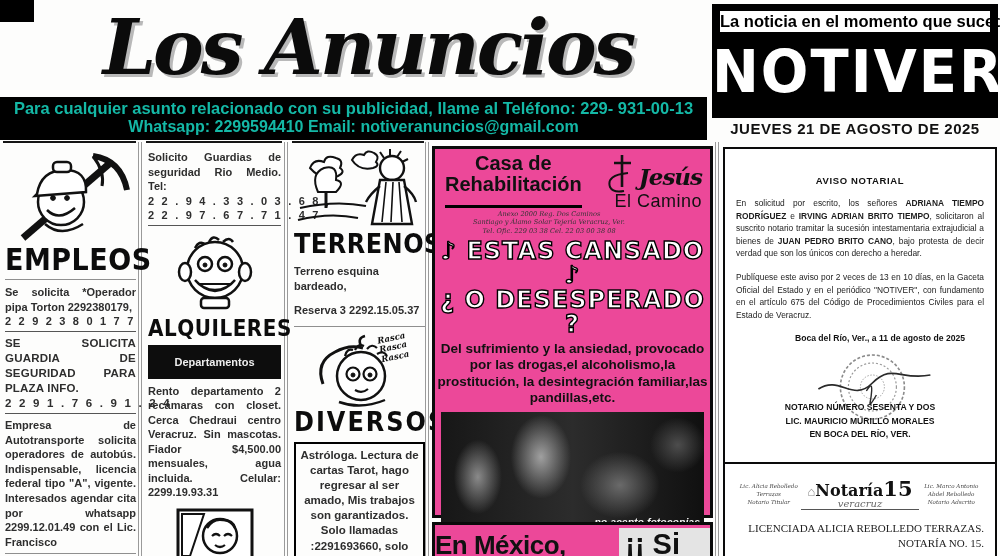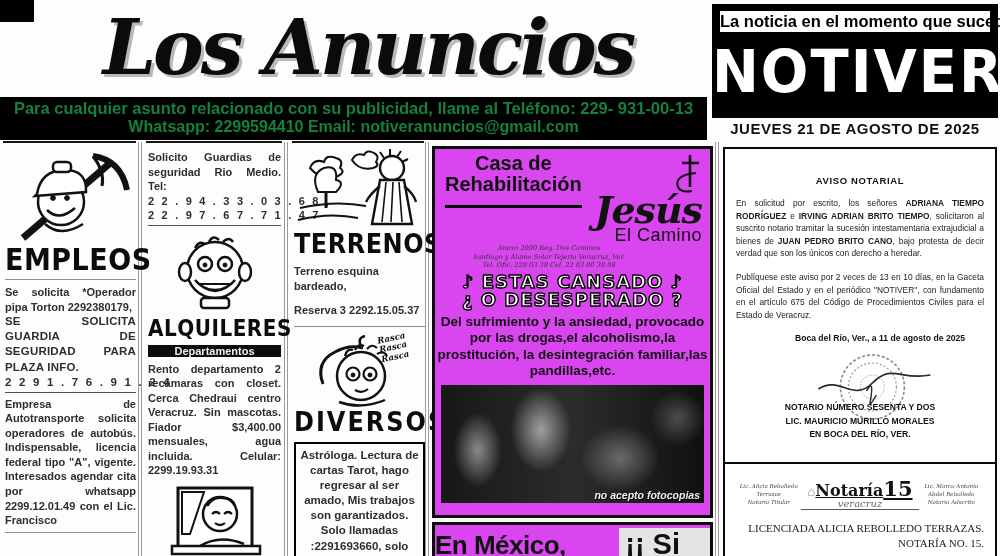--- a/index.html
+++ b/index.html
@@ -7,21 +7,21 @@
   body { position:relative; overflow:hidden; background:#fdfdfc; color:#111;
          font-family:"Liberation Sans", sans-serif; hyphens:manual; }
 
   
   .corner-block { position:absolute; left:0; top:0; width:34px; height:22px; background:#000; }
   .masthead { position:absolute; left:28px; top:0px; width:680px; height:96px;
               font-family:"DejaVu Serif", serif; font-weight:bold; font-style:italic;
               font-size:76px; letter-spacing:-3px; text-align:center; line-height:96px;
               color:#0b0b0b; text-shadow:3px 3px 0 #b9b9b9; white-space:nowrap; }
   .contact-bar { position:absolute; left:0; top:97px; width:707px; height:43px; background:#000;
-                 color:#15803d; text-align:center; font-weight:bold; }
+                 color:#14b8a6; text-align:center; font-weight:bold; }
   .contact-bar .l1 { font-size:16.5px; padding-top:2px; }
   .contact-bar .l2 { font-size:16px; }
   .notiver-box { position:absolute; left:712px; top:4px; width:286px; height:114px; background:#000; }
   .notiver-tagline { margin:7px 8px 0 8px; background:#fff; color:#000; font-weight:bold;
                      font-size:16.5px; text-align:center; padding:1px 0; white-space:nowrap; }
   .notiver-brand { color:#fff; font-family:"DejaVu Sans", sans-serif; font-weight:bold;
                    font-size:56px; text-align:center; letter-spacing:2px; line-height:80px;
                    transform:scaleY(1.05); }
   .date-line { position:absolute; left:712px; top:120px; width:286px; text-align:center;
                font-weight:bold; font-size:15px; letter-spacing:.5px; }
@@ -35,36 +35,36 @@
 
   .ad { font-size:11px; font-weight:bold; color:#2e2e2e; text-align:justify; line-height:1.32; }
   .ad.caps { font-size:11.5px; letter-spacing:.2px; }
   .phone { display:block; letter-spacing:2.2px; white-space:nowrap; }
   .phone.ul { border-bottom:1.5px solid #555; padding-bottom:2px; margin-bottom:4px; }
 
   .section-head { font-family:"DejaVu Sans", sans-serif; font-weight:bold; color:#0c0c0c;
                   text-align:center; transform:scaleY(1.12); letter-spacing:.5px; }
   .cartoon { display:block; margin:0 auto; }
   .blackbar { background:#0d0d0d; color:#eee; text-align:center; font-size:11px;
-              font-weight:bold; padding:0 0; margin:5px 0; }
-
-  
-  .box { position:absolute; border:3px solid #0a0a0a; background:#d946ef; }
+              font-weight:bold; padding:11px 0; margin:5px 0; }
+
+  
+  .box { position:absolute; border:3px solid #0a0a0a; background:#ec4899; }
   .rehab-head { display:flex; justify-content:space-between; padding:4px 8px 0 10px; }
   .rehab-title { font-size:20px; font-weight:bold; line-height:1.05; text-align:center; }
   .rehab-title .t2 { border-bottom:3px solid #000; padding-bottom:10px; }
   .jesus-logo { text-align:right; line-height:.9; }
   .jesus-main { font-family:"DejaVu Serif", serif; font-style:italic; font-weight:bold;
-                font-size:38px; letter-spacing:-1px; }
+                font-size:23px; letter-spacing:-1px; }
   .jesus-sub { font-size:18px; font-weight:normal; letter-spacing:.5px; }
   .rehab-address { font-family:"DejaVu Serif", serif; font-style:italic; font-size:6.6px;
                    color:#333; line-height:1.25; text-align:center; width:200px; margin:1px 0 0 14px; }
   .outline-txt { font-family:"DejaVu Sans", sans-serif; font-weight:bold; color:#fff;
                  -webkit-text-stroke:1.4px #000; text-align:center; }
-  .headline { font-size:18px; line-height:1.02; letter-spacing:1px; margin-top:4px; }
+  .headline { font-size:24px; line-height:1.02; letter-spacing:1px; margin-top:4px; }
   .rehab-body { font-size:13.5px; font-weight:bold; text-align:center; line-height:1.22; margin-top:4px; }
   .rehab-photo { position:relative; margin:5px 6px; height:118px;
      background:
        radial-gradient(ellipse 40px 62px at 14% 55%, #8a8a8a 0%, rgba(0,0,0,0) 60%),
        radial-gradient(ellipse 52px 72px at 38% 38%, #a0a0a0 0%, rgba(0,0,0,0) 58%),
        radial-gradient(ellipse 64px 54px at 68% 62%, #6a6a6a 0%, rgba(0,0,0,0) 62%),
        radial-gradient(ellipse 46px 46px at 90% 28%, #4d4d4d 0%, rgba(0,0,0,0) 60%),
        linear-gradient(90deg,#171717,#2c2c2c 50%,#101010); }
   .photo-caption { position:absolute; right:4px; bottom:2px; color:#f2f2f2; font-size:10.5px;
                    font-weight:bold; font-style:italic; text-shadow:1px 1px 0 #000; }
@@ -79,21 +79,21 @@
   .av-p { font-size:8.4px; color:#1c1c1c; text-align:justify; line-height:1.5; margin-top:11px; }
   .av-date { text-align:center; font-size:8.6px; font-weight:bold; margin-top:12px; padding-left:40px; }
   .seal-wrap { position:relative; height:104px; }
   .seal-svg { position:absolute; left:50%; top:2px; transform:translateX(-38%); }
   .av-sign { position:relative; text-align:center; font-size:8.6px; font-weight:bold;
              line-height:1.55; padding-top:58px; }
   .not15-head { display:flex; justify-content:space-between; align-items:center; margin-top:8px; }
   .tiny-name { font-family:"DejaVu Serif", serif; font-style:italic; font-size:5.6px; color:#444;
                text-align:center; line-height:1.4; width:78px; }
   .not15-logo { text-align:center; border-bottom:1.5px solid #555; padding:0 6px 1px 6px; line-height:.9; }
-  .not15-main { font-family:"DejaVu Serif", serif; font-weight:bold; font-size:16px;text-decoration:underline; }
+  .not15-main { font-family:"DejaVu Serif", serif; font-weight:bold; font-size:16px; }
   .not15-num { font-size:21px; }
   .not15-sub { font-family:"DejaVu Serif", serif; font-style:italic; font-size:10px; color:#666; }
   .not15-line { font-family:"Liberation Serif", serif; font-weight:normal; text-align:right;
                 font-size:11px; color:#222; line-height:1.4; }
   .mt6 { margin-top:7px; } .mt10 { margin-top:11px; }
   .scratch { position:absolute; right:2px; top:0px; font-family:"DejaVu Serif", serif;
              font-style:italic; font-size:8.5px; font-weight:bold; transform:rotate(-12deg);
              width:44px; line-height:1.1; text-align:left; }
 </style>
 </head>
@@ -131,20 +131,21 @@
       <circle cx="44" cy="52" r="2.4" fill="#111"></circle>
       <circle cx="58" cy="52" r="2.4" fill="#111"></circle>
       <path d="M38 64 Q50 76 66 62" stroke-width="2.5" fill="none"></path>
       <path d="M36 78 Q52 92 74 78" stroke-width="2.5" fill="none"></path>
     </svg>
   </span>
   <div class="section-head" style="font-size:27px; margin-top:-6px;">EMPLEOS</div>
   <hr class="rule">
   <p class="ad">
     <span>Se solicita *Operador pipa Torton 2292380179,</span>
+    <span class="phone ul">2 2 9 2 3 8 0 1 7 7</span>
   </p>
   <p class="ad caps">
     <span>SE SOLICITA GUARDIA DE SEGURIDAD PARA PLAZA INFO.</span>
     <span class="phone ul">2 2 9 1 . 7 6 . 9 1 . 2 4</span>
   </p>
   <p class="ad">Empresa de Autotransporte solicita operadores de auto­bús. Indispensable, licencia federal tipo "A", vigente. In­te­resados agendar cita por whatsapp 2299.12.01.49 con el Lic. Francisco</p>
   <hr class="rule">
   
   
   
@@ -166,21 +167,21 @@
         <circle cx="40" cy="35" r="2" fill="#111"></circle>
       <circle cx="60" cy="34" r="7" fill="#fff" stroke-width="2.5"></circle>
         <circle cx="60" cy="35" r="2" fill="#111"></circle>
       <path d="M30 50 Q50 72 70 50 Q62 60 50 60 Q38 60 30 50 Z" fill="#fff" stroke-width="2.5"></path>
       <line x1="34" y1="54" x2="66" y2="54" stroke-width="2"></line>
       <rect x="36" y="68" width="28" height="10" rx="3" fill="#fff" stroke-width="2.5"></rect>
     </svg>
   </span>
   <div class="section-head" style="font-size:20px; margin-top:-2px;">ALQUILERES</div>
   <div class="blackbar">Departamentos</div>
-  <p class="ad">Rento departamento 2 recá­maras con closet. Cerca Chedraui centro Veracruz. Sin mascotas. Fiador $3,400.00 mensuales, agua incluida. Celular: 2299.19.93.31</p>
+  <p class="ad">Rento departamento 2 recá­maras con closet. Cerca Chedraui centro Veracruz. Sin mascotas. Fiador $4,500.00 mensuales, agua incluida. Celular: 2299.19.93.31</p>
   <span>
     <svg class="cartoon" width="110" height="80" viewBox="0 0 110 80" fill="none" stroke="#111" style="margin-top:6px;">
       <rect x="18" y="4" width="74" height="64" fill="#fff" stroke-width="3"></rect>
       <path d="M22 8 L44 8 L30 50 L22 50 Z" fill="#fff" stroke-width="2"></path>
       <circle cx="60" cy="30" r="17" fill="#fff" stroke-width="2.5"></circle>
       <path d="M47 22 q6 -10 16 -8 q10 0 12 8" stroke-width="2.5"></path>
       <path d="M52 30 q4 -4 8 0 M64 30 q4 -4 8 0" stroke-width="2.2"></path>
       <path d="M55 39 q5 4 10 0" stroke-width="2.2"></path>
       <path d="M40 62 Q60 50 84 60" stroke-width="2.5"></path>
       <rect x="12" y="62" width="88" height="8" fill="#fff" stroke-width="2.5"></rect>

